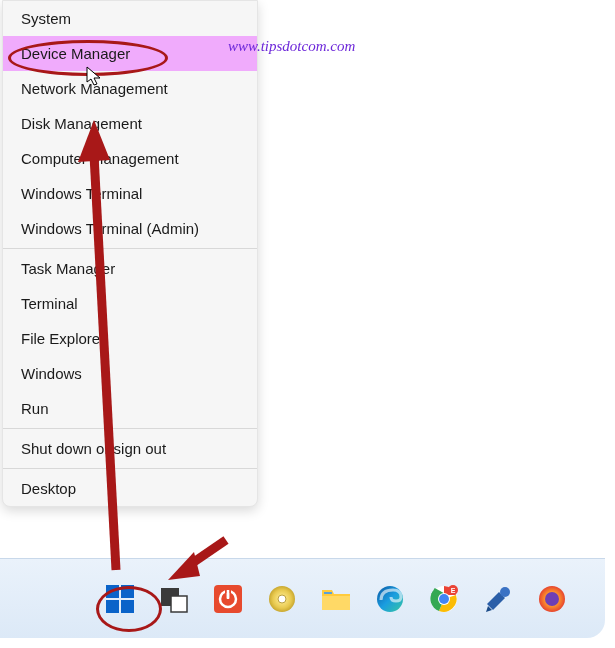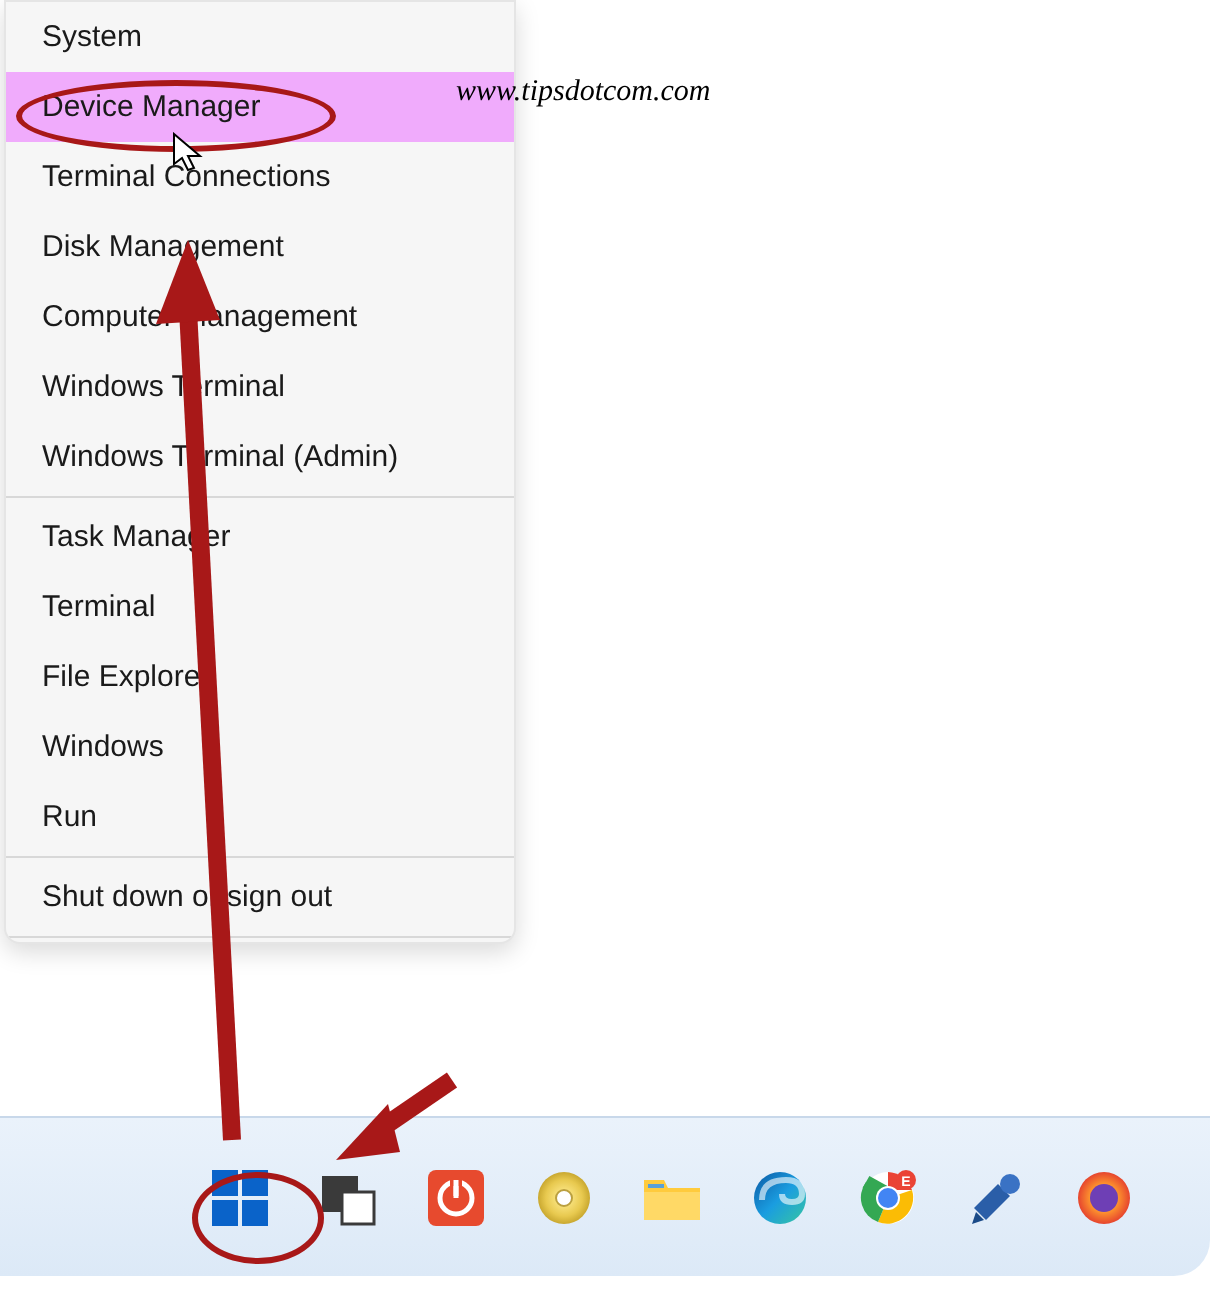--- a/index.html
+++ b/index.html
@@ -37,21 +37,21 @@
       background: #d8d8d8;
       margin: 2px 0;
     }
     .watermark {
       position: absolute;
       left: 228px;
       top: 38px;
       font-family: Georgia, serif;
       font-style: italic;
       font-size: 15px;
-      color: #000000;
+      color: #6d28d9;
       font-weight: 500;
       text-align: right;
     }
     .taskbar {
       position: absolute;
       left: 0;
       right: 10px;
       bottom: 10px;
       height: 80px;
       background: linear-gradient(180deg, #eaf2fb 0%, #dce9f7 100%);
@@ -108,34 +108,35 @@
       z-index: 30;
       pointer-events: none;
     }
   </style>
 </head>
 <body>
 
 <div class="context-menu">
   <div class="menu-item">System</div>
   <div class="menu-item hover">Device Manager</div>
-  <div class="menu-item">Terminal Connections</div>
+  <div class="menu-item">Network Management</div>
   <div class="menu-item">Disk Management</div>
   <div class="menu-item">Computer Management</div>
   <div class="menu-item">Windows Terminal</div>
   <div class="menu-item">Windows Terminal (Admin)</div>
   <div class="menu-separator"></div>
   <div class="menu-item">Task Manager</div>
   <div class="menu-item">Terminal</div>
   <div class="menu-item">File Explorer</div>
   <div class="menu-item">Windows</div>
   <div class="menu-item">Run</div>
   <div class="menu-separator"></div>
   <div class="menu-item">Shut down or sign out</div>
   <div class="menu-separator"></div>
+  <div class="menu-item">Desktop</div>
 </div>
 
 <div class="watermark">www.tipsdotcom.com</div>
 
 <div class="highlight-ellipse"></div>
 
 <svg class="cursor" width="18" height="22">
   <path d="M1 1 L1 16 L5 13 L8 19 L11 18 L8 12 L14 12 Z" fill="#fff" stroke="#000" stroke-width="1"></path>
 </svg>
 

